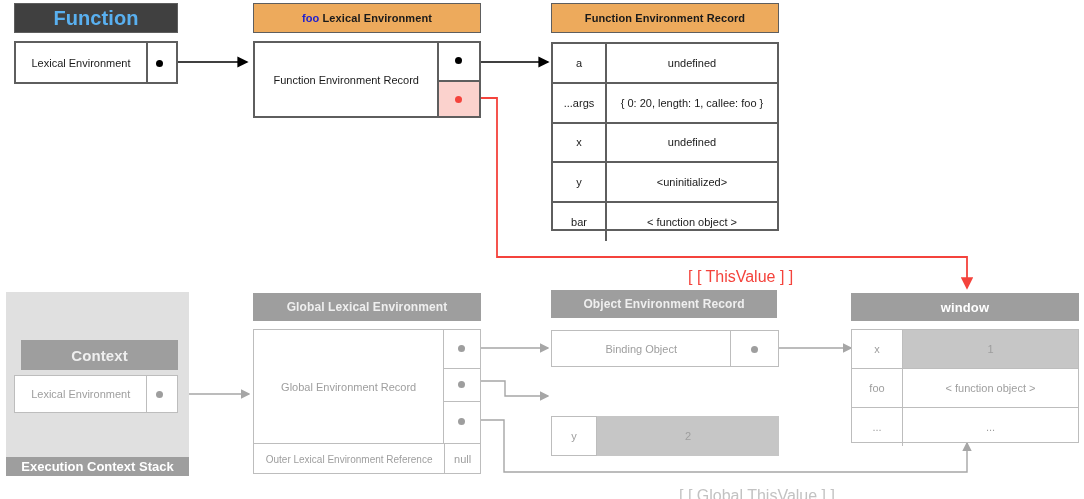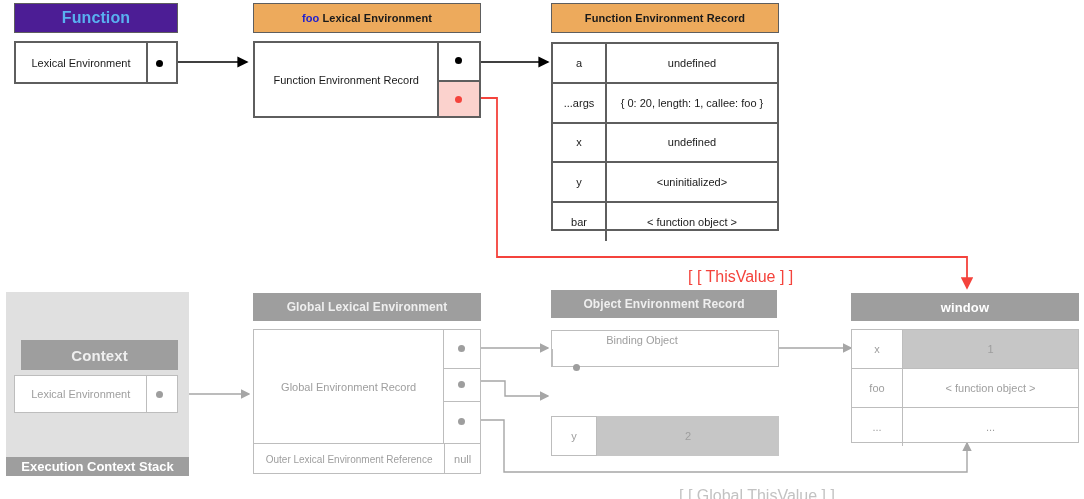--- a/index.html
+++ b/index.html
@@ -23,21 +23,21 @@
   
   .hdr {
     display: flex;
     align-items: center;
     justify-content: center;
     font-size: 11px;
     font-weight: bold;
     letter-spacing: .1px;
     text-align: center;
   }
-  .hdr-green { background: #4c1d95; border: 1px solid #5e5e5e; color: #59b0f0; font-size: 16px; }
+  .hdr-green { background: #404040; border: 1px solid #5e5e5e; color: #59b0f0; font-size: 20px; }
   .hdr-orange { background: #edaa5c; border: 1px solid #5e5e5e; color: #1a1a1a; }
   .hdr-gray { background: #9e9e9e; color: #efefef; font-size: 12px; }
   .hdr-gray-strong { background: #9e9e9e; color: #ffffff; font-size: 13px; }
 
   .kw-blue { color: #2222cc; font-weight: bold; }
 
   
   .box-dark { border: 2px solid #5e5e5e; background: #ffffff; }
   .box-gray { border: 1px solid #bdbdbd; background: #ffffff; }
 
@@ -210,21 +210,21 @@
     <div class="sep-gray" style="display:flex; height:30px;">
       <div class="cell cell-gray" style="width:191px; height:30px; font-size:10px;">Outer Lexical Environment Reference</div>
       <div class="cell cell-gray vsep-gray" style="width:36px; height:30px;">null</div>
     </div>
   </div>
 
   <div class="abs hdr hdr-gray" style="left:551px; top:290px; width:226px; height:28px;">
     <span>Object Environment Record</span>
   </div>
   <div class="abs box-gray" style="left:551px; top:330px; width:228px; height:37px;">
-    <div class="cellrow" style="height:100%;flex-direction:column;">
+    <div class="cellrow" style="height:100%;">
       <div class="cell cell-gray" style="width:180px; height:100%;">Binding Object</div>
       <div class="cell vsep-gray" style="width:48px; height:100%; position:relative;">
         <span class="dot dot-gray" style="left:20px; top:15px;"></span>
       </div>
     </div>
   </div>
 
   <div class="abs" id="der-table" style="left:551px; top:416px; width:228px; height:40px;">
       <div class="cellrow" style="height: 40px;">
         <div class="cell cell-gray box-gray" style="width: 46px; height: 100%;">y</div>

